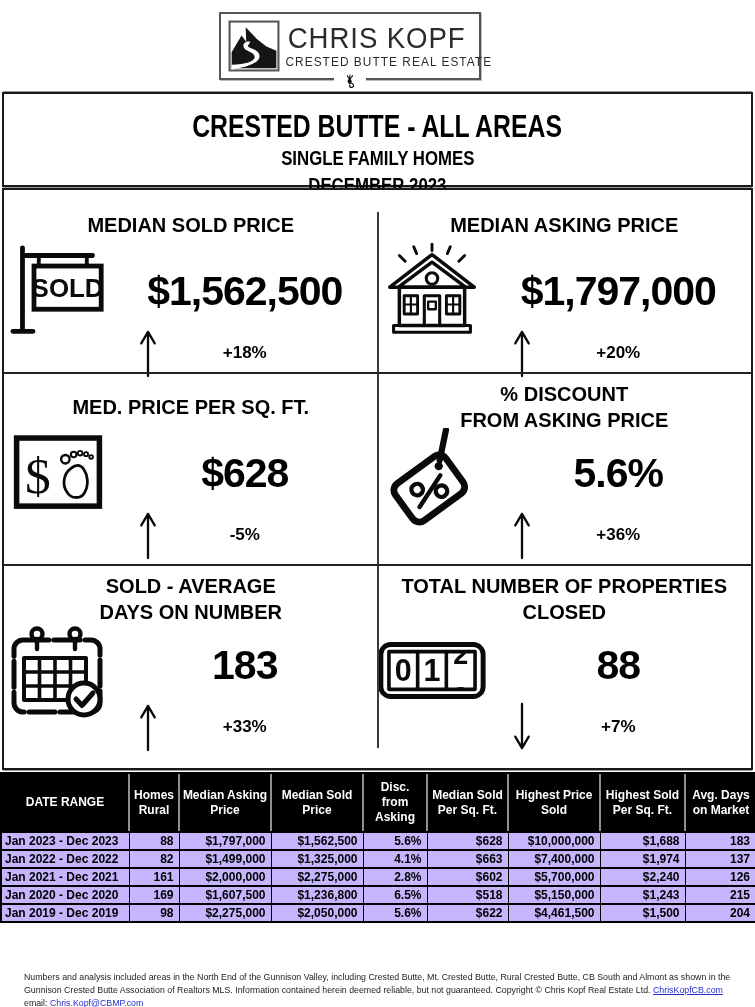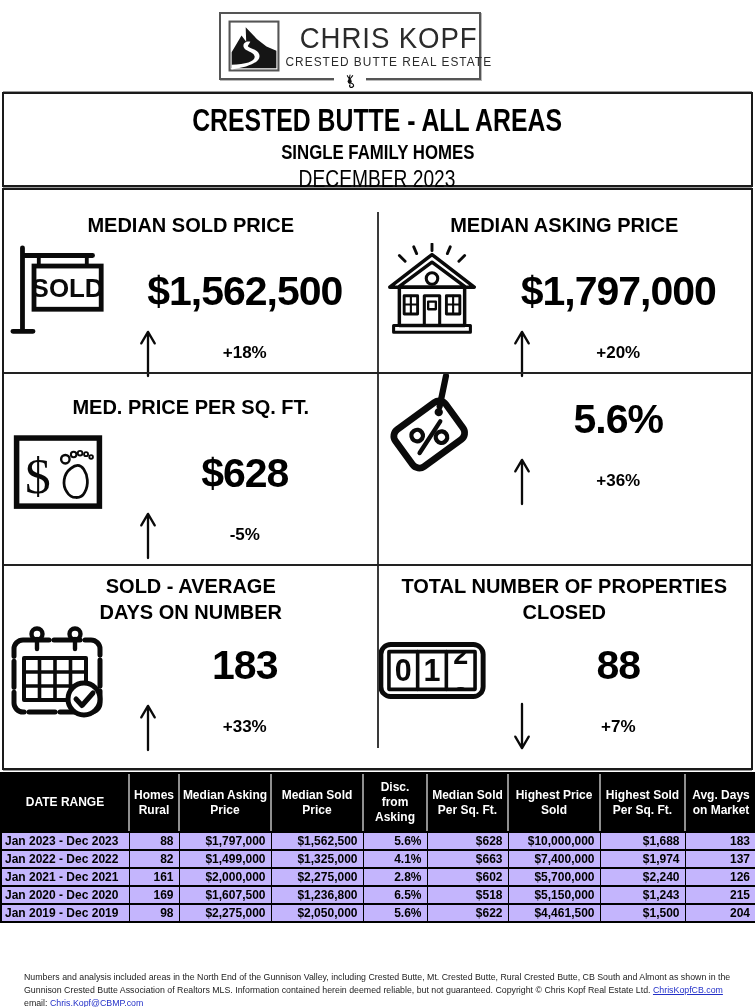--- a/index.html
+++ b/index.html
@@ -7,44 +7,44 @@
     position:relative;width:755px;height:1007px;background:#fff;
     font-family:"Liberation Sans",sans-serif;color:#000;overflow:hidden;
   }
   
   #logo-box{
     position:absolute;left:219px;top:12px;width:258px;height:64px;
     border:2px solid #555;background:#fff;display:flex;align-items:center;
     box-shadow:1px 1px 0 #bbb;
   }
   #logo-mark{width:52px;height:52px;margin-left:7px;flex:0 0 auto;}
-  #logo-text{flex:1;text-align:center;line-height:1;}
+  #logo-text{flex:1;text-align:left;line-height:1;}
   #logo-name{
     display:inline-block;font-size:30px;font-weight:400;color:#2b2b2b;
     transform:scaleX(.92);transform-origin:50% 50%;white-space:nowrap;letter-spacing:1px;
   }
   #logo-tagline{
     display:inline-block;font-size:12.5px;font-weight:400;color:#2b2b2b;
     letter-spacing:1.1px;transform:scaleX(.95);transform-origin:50% 50%;
     white-space:nowrap;margin-top:3px;
   }
   #logo-fly{
     position:absolute;left:50%;bottom:-11px;transform:translateX(-50%);
     background:#fff;padding:0 8px;line-height:0;
   }
   
   #title-box{
     position:absolute;left:2px;right:2px;top:92px;height:91px;
     border:2px solid #1a1a1a;background:#fff;text-align:center;
     box-shadow:0 2px 0 -1px #999, 0 -2px 0 -1px #999;
   }
   .condensed{display:inline-block;transform:scaleX(.8);transform-origin:50% 50%;white-space:nowrap;}
-  #title-line1{font-size:31px;font-weight:700;line-height:37px;margin-top:8px;}
+  #title-line1{font-size:31px;font-weight:700;line-height:37px;margin-top:14px;}
   #title-line2{font-size:21px;font-weight:700;line-height:26px;}
-  #title-line3{font-size:24px;font-weight:400;line-height:27px;}
+  #title-line3{font-size:21px;font-weight:700;line-height:27px;}
   
   #stats-box{
     position:absolute;left:2px;right:2px;top:188px;height:578px;
     border:2px solid #1a1a1a;background:#fff;
     box-shadow:0 2px 0 -1px #999;
   }
   #stats-grid{
     display:grid;width:100%;height:100%;
     grid-template-columns:1fr 1fr;
     grid-template-rows:182px 192px 1fr;
@@ -207,20 +207,24 @@
           <span class="trend-arrow">
             <svg width="20" height="50" viewBox="0 0 20 52">
                 <path class="ic" d="M10 50 V6 M3 16 L10 4 L17 16" stroke-width="2.4"></path>
               </svg>
           </span>
           <span class="stat-change">-5%</span>
         </div>
       </div>
 
       <div class="cell">
+        <div class="stat-title">
+          <span>% DISCOUNT</span>
+          <span>FROM ASKING PRICE</span>
+        </div>
         <div class="stat-mid">
           <span class="icon-box">
             <svg width="104" height="104" viewBox="0 0 100 100" style="margin-top:14px;">
               <g transform="rotate(-36 50 55)">
                 <rect class="ic" x="16" y="34" width="60" height="44" rx="8" stroke-width="6.5"></rect>
                 <circle cx="66" cy="44" r="4" fill="#0a0a0a"></circle>
                 <circle class="ic" cx="36" cy="50" r="5.5" stroke-width="4.2"></circle>
                 <circle class="ic" cx="54" cy="65" r="5.5" stroke-width="4.2"></circle>
                 <path class="ic" d="M28 65 L62 52" stroke-width="4.2"></path>
                 <path class="ic" d="M70 40 L92 20" stroke-width="6"></path>

